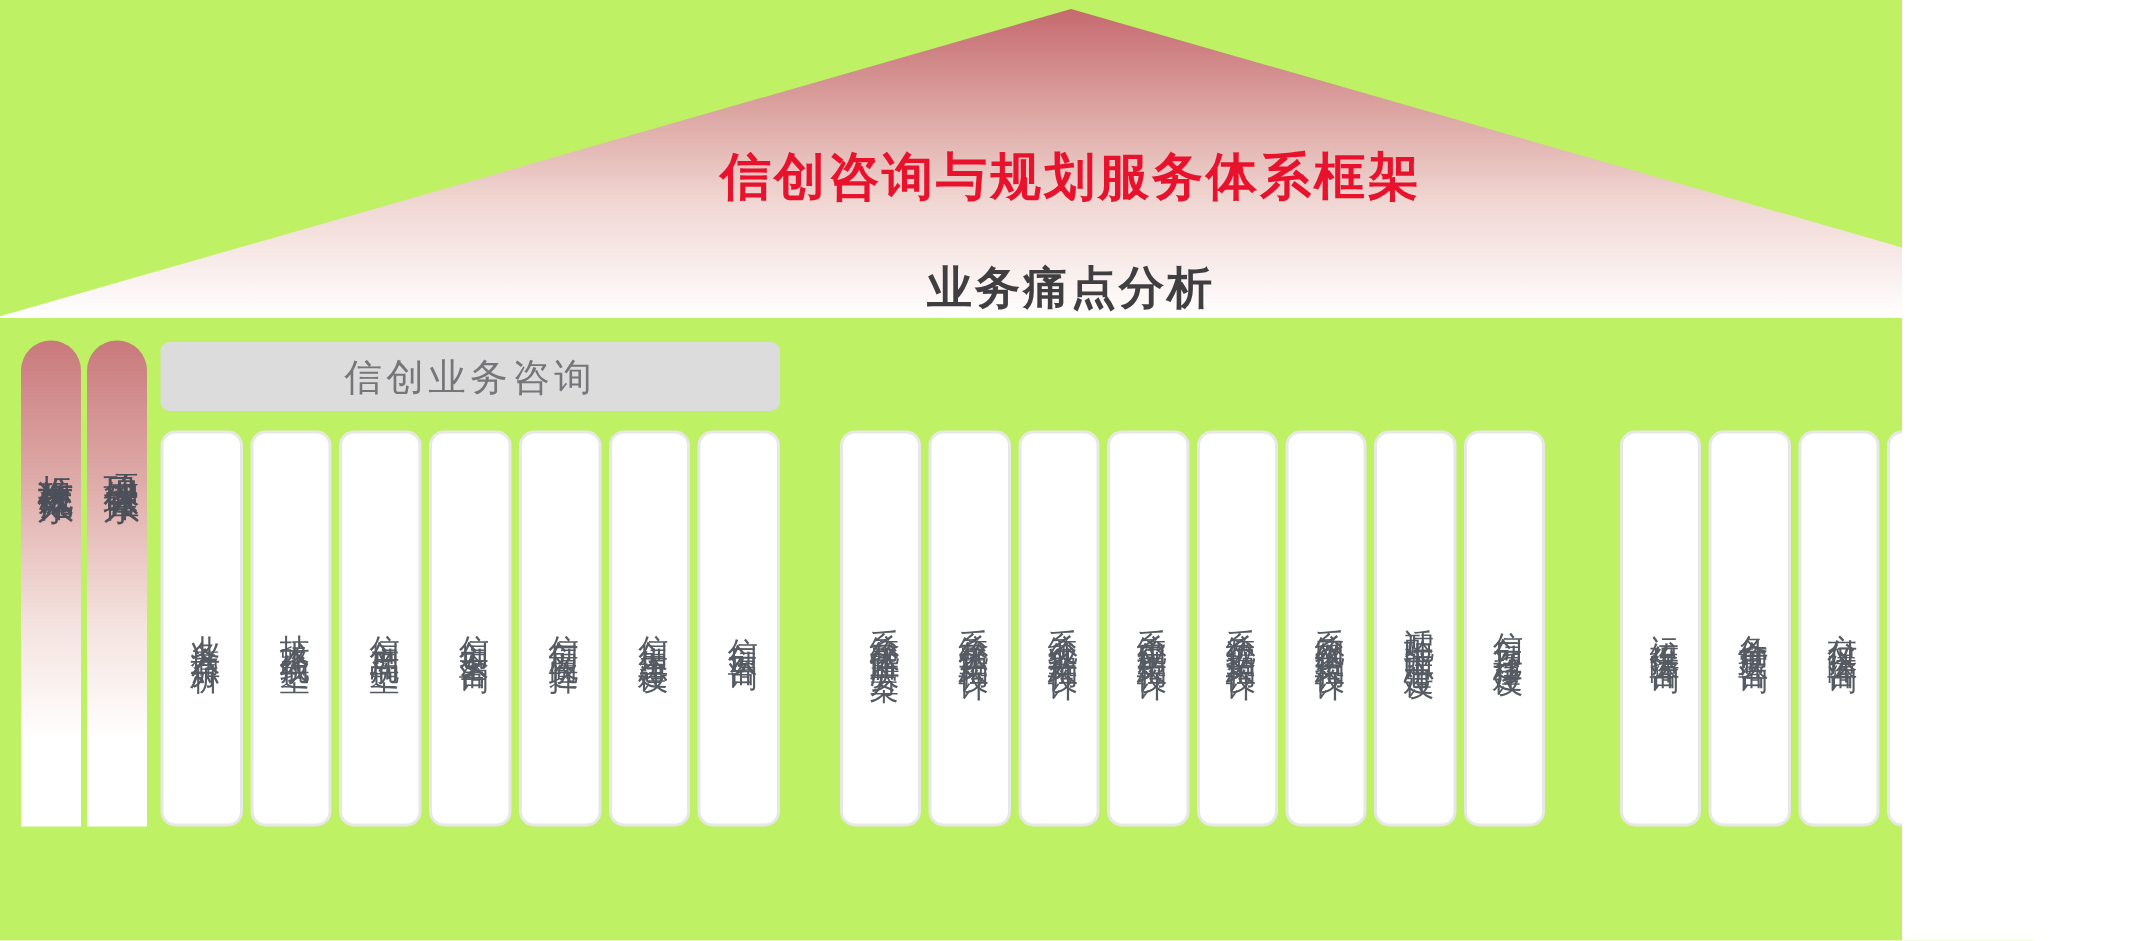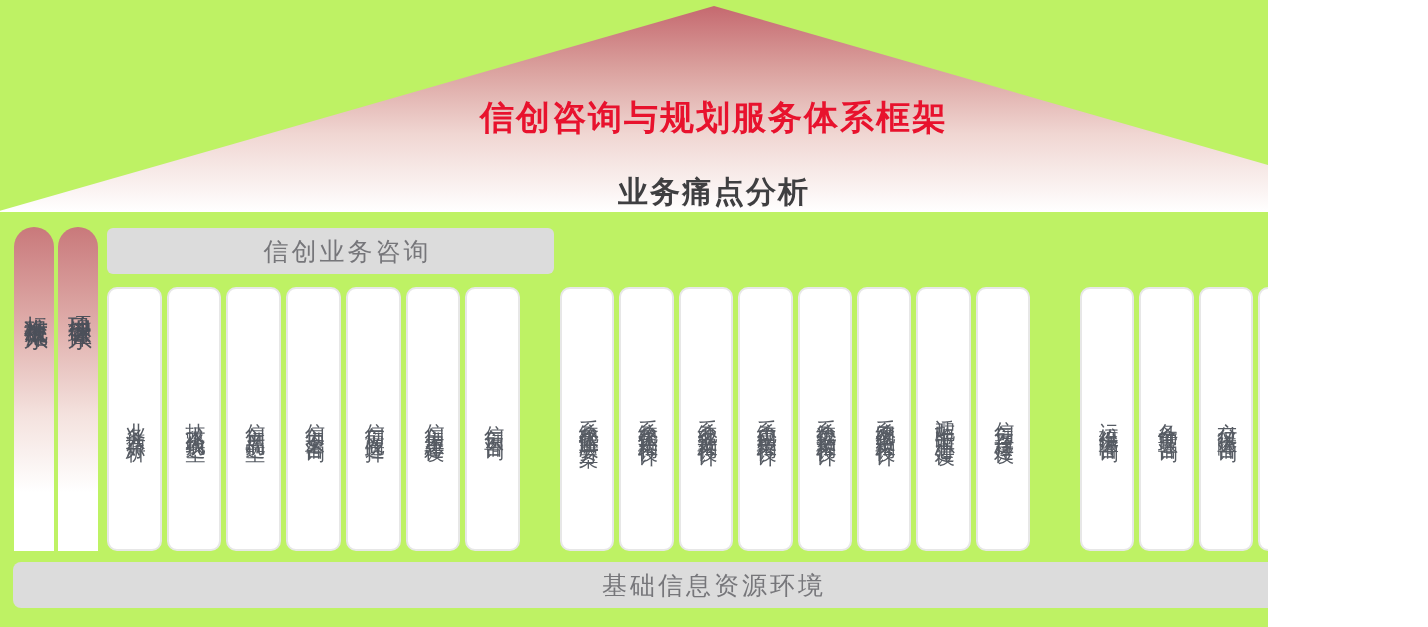--- a/index.html
+++ b/index.html
@@ -25,21 +25,21 @@
     display:flex;justify-content:center;
   }
   .pillar-label{
     writing-mode:vertical-rl;text-orientation:upright;
     padding-top:70px;font-size:24px;letter-spacing:2px;color:#4c505a;
   }
   
   .section-header{
     position:absolute;top:228px;height:46px;border-radius:6px;background:#dcdcdc;
     display:flex;align-items:center;justify-content:center;
-    font-size:25px;color:#76767a;letter-spacing:3px;padding-left:34px;
+    font-size:25px;color:#76767a;letter-spacing:3px;
   }
   .card-row{
     position:absolute;top:287px;height:264px;display:flex;gap:5px;
   }
   .card{
     flex:1;background:#ffffff;border:2px solid #e7e7e7;border-radius:10px;
     display:flex;align-items:center;justify-content:center;box-sizing:border-box;
   }
   .card-label{
     writing-mode:vertical-rl;text-orientation:upright;
@@ -147,15 +147,14 @@
         <span class="card-label">备件管理咨询</span>
       </div>
     <div class="card">
         <span class="card-label">交付保障咨询</span>
       </div>
     <div class="card">
         <span class="card-label">迁移适配咨询</span>
       </div>
   </div>
 
-  <div class="footer-bar">基础信息资源环境</div>
 
 </div>
 
 </body></html>

